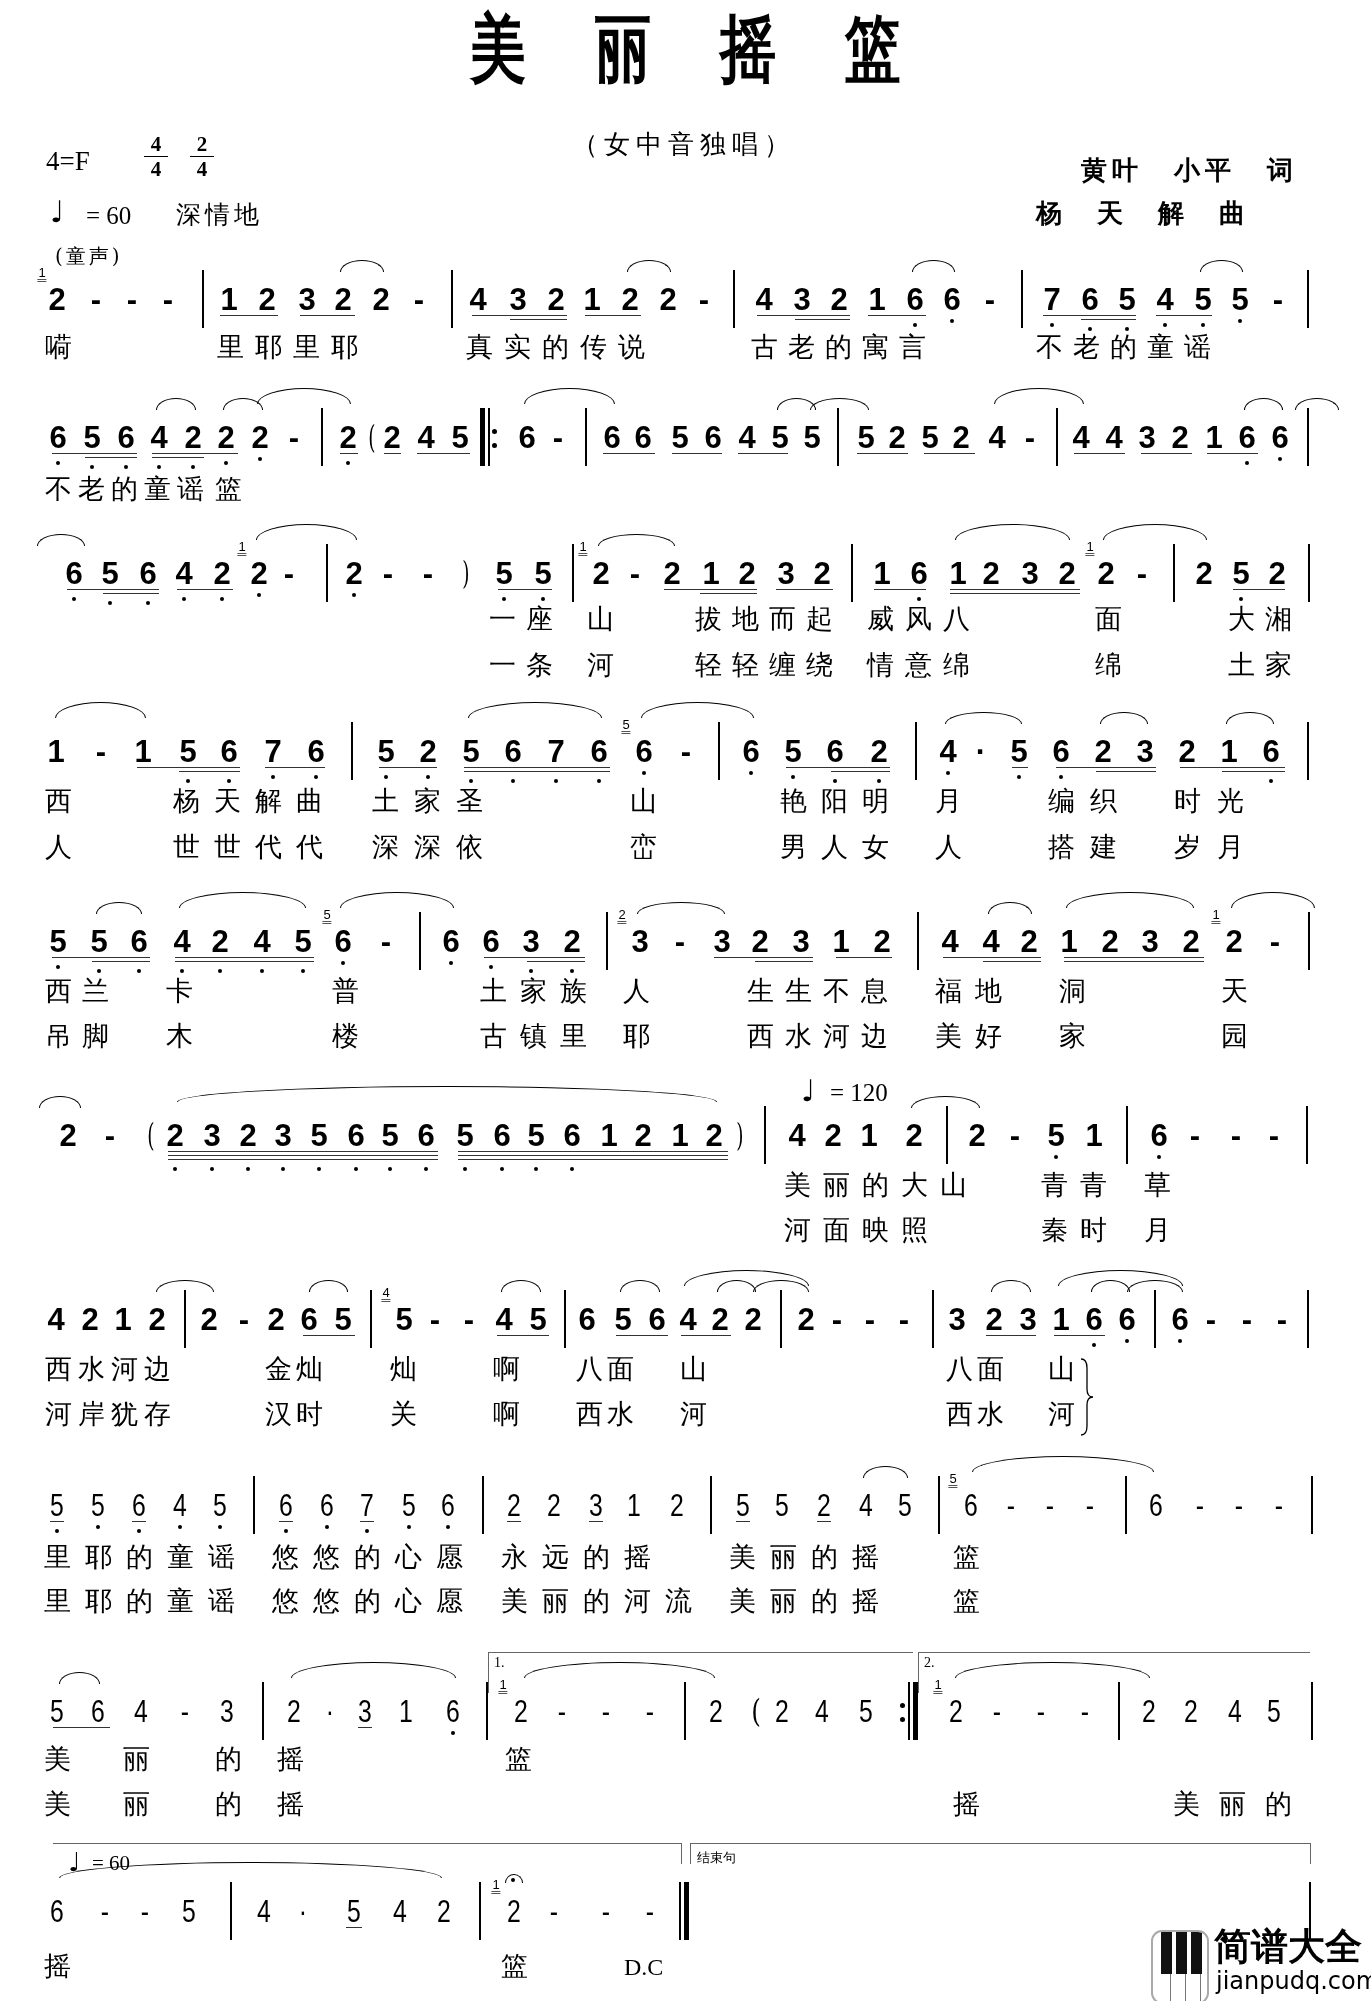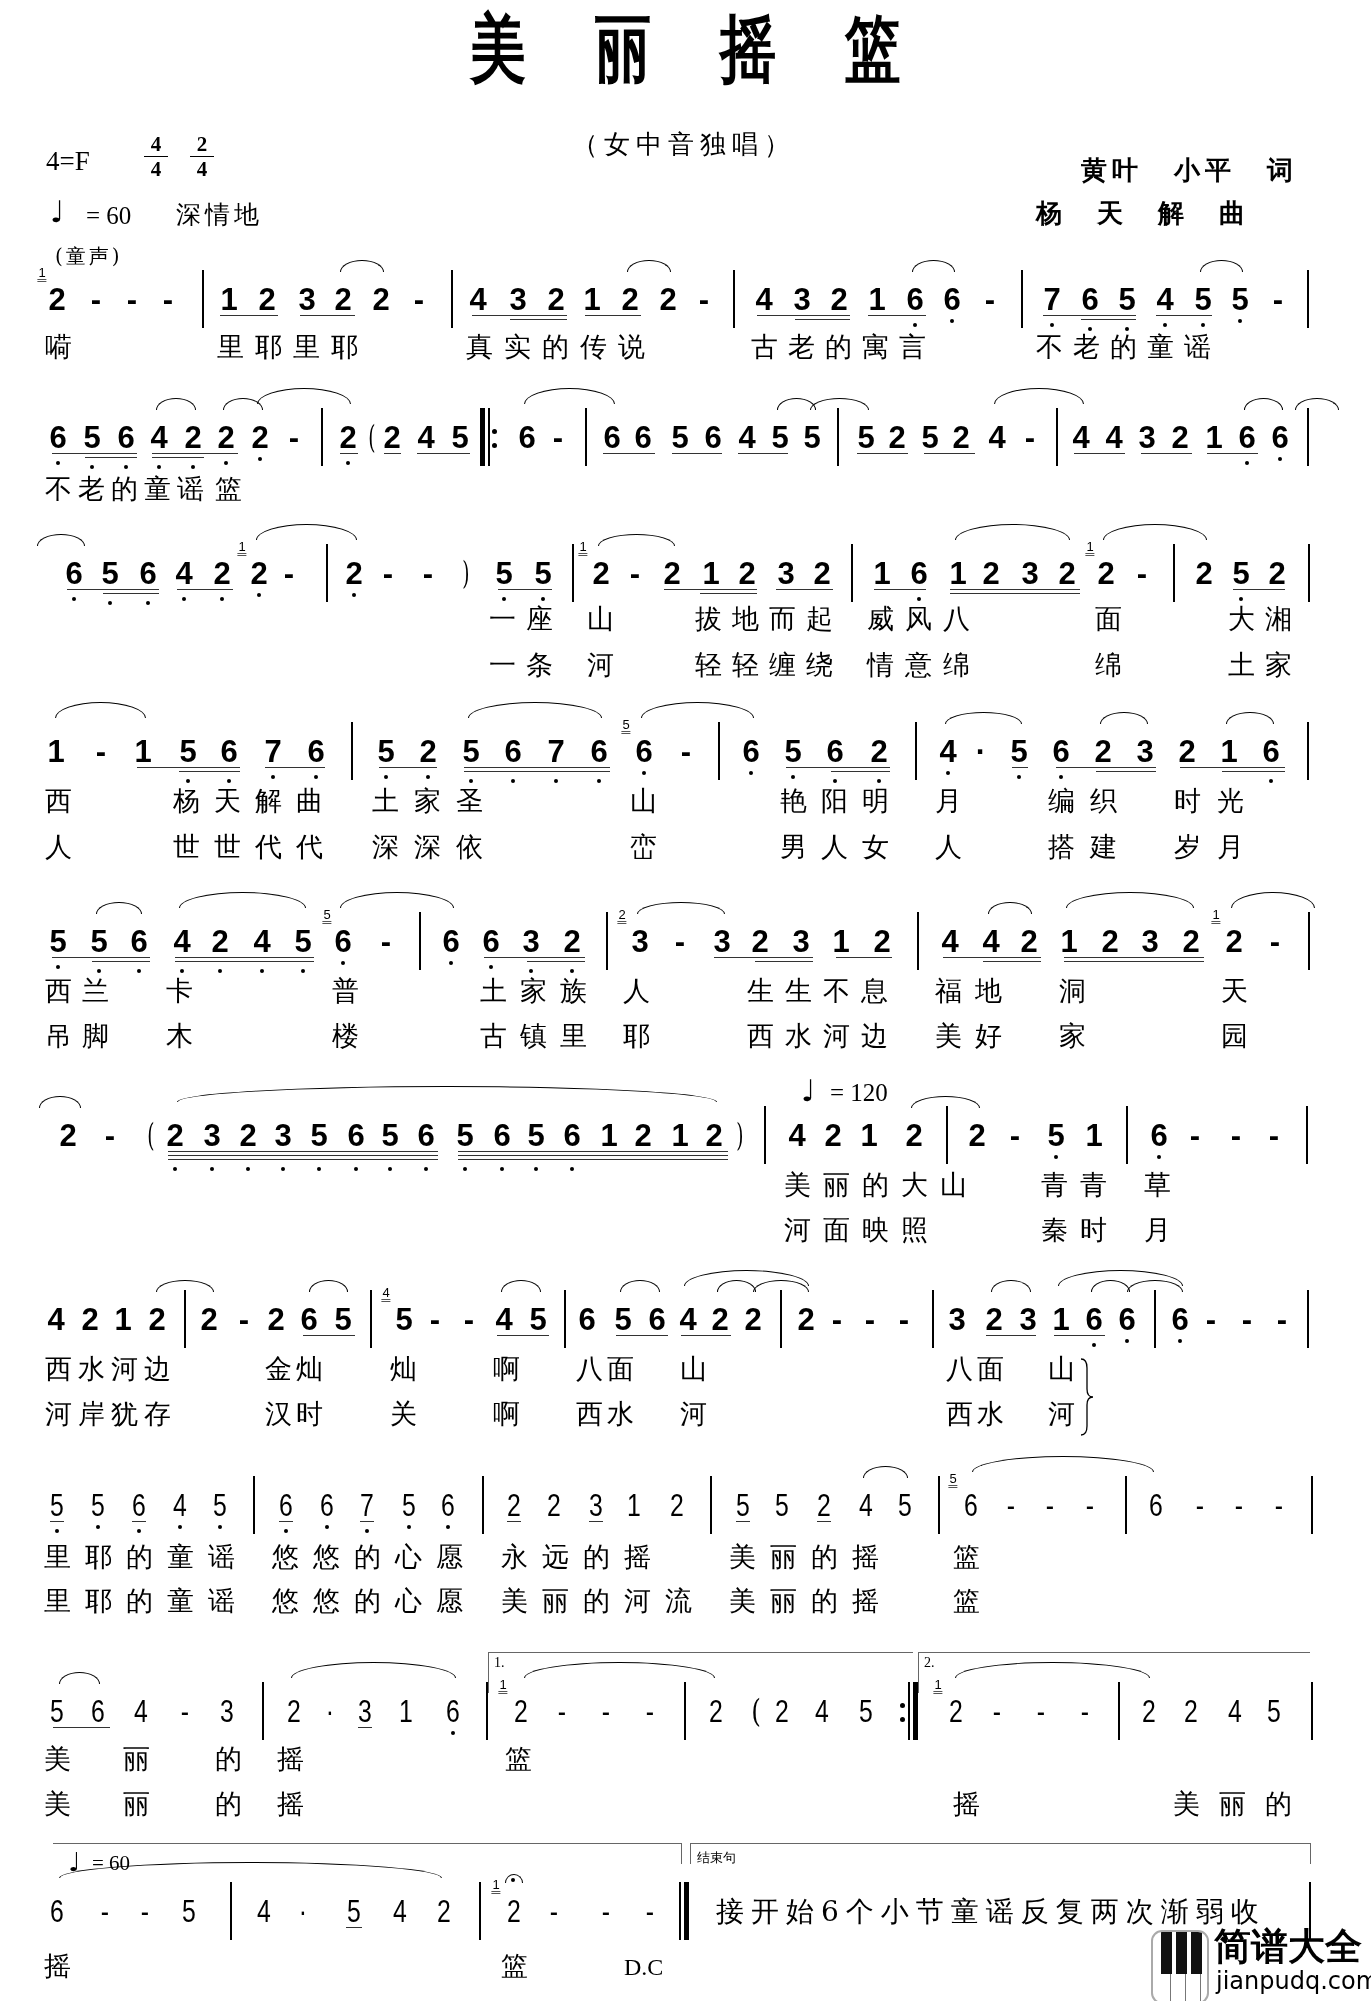--- a/index.html
+++ b/index.html
@@ -804,21 +804,20 @@
   </div>
   <div class="volta" style="left:918px;top:1652px;width:391px">
     <span class="volta-label">2.</span>
   </div>
 
   <div class="endbracket" style="left:53px;top:1843px;width:628px;border-right:1.5px solid #666"></div>
   <span class="abs qnote" style="left:68px;top:1849px;font-size:26px">♩</span>
   <span class="abs tempo-val" style="left:92px;top:1853px;font-size:21px">= 60</span>
   <div class="endbracket" style="left:690px;top:1843px;width:619px;border-left:1.5px solid #666;border-right:1.5px solid #666"></div>
   <span class="abs small-label" style="left:697px;top:1851px">结束句</span>
-  <div class="abs instr">接开始6个小节童谣反复两次渐弱收</div>
   <div class="abs dc">D.C</div>
 
   <div class="abs logo">
     <div class="piano">
       <div class="bkey" style="left:8px"></div>
       <div class="bkey" style="left:23px"></div>
       <div class="bkey" style="left:38px"></div>
       <div class="wsep" style="left:17px"></div>
       <div class="wsep" style="left:32px"></div>
       <div class="wsep" style="left:47px"></div>

